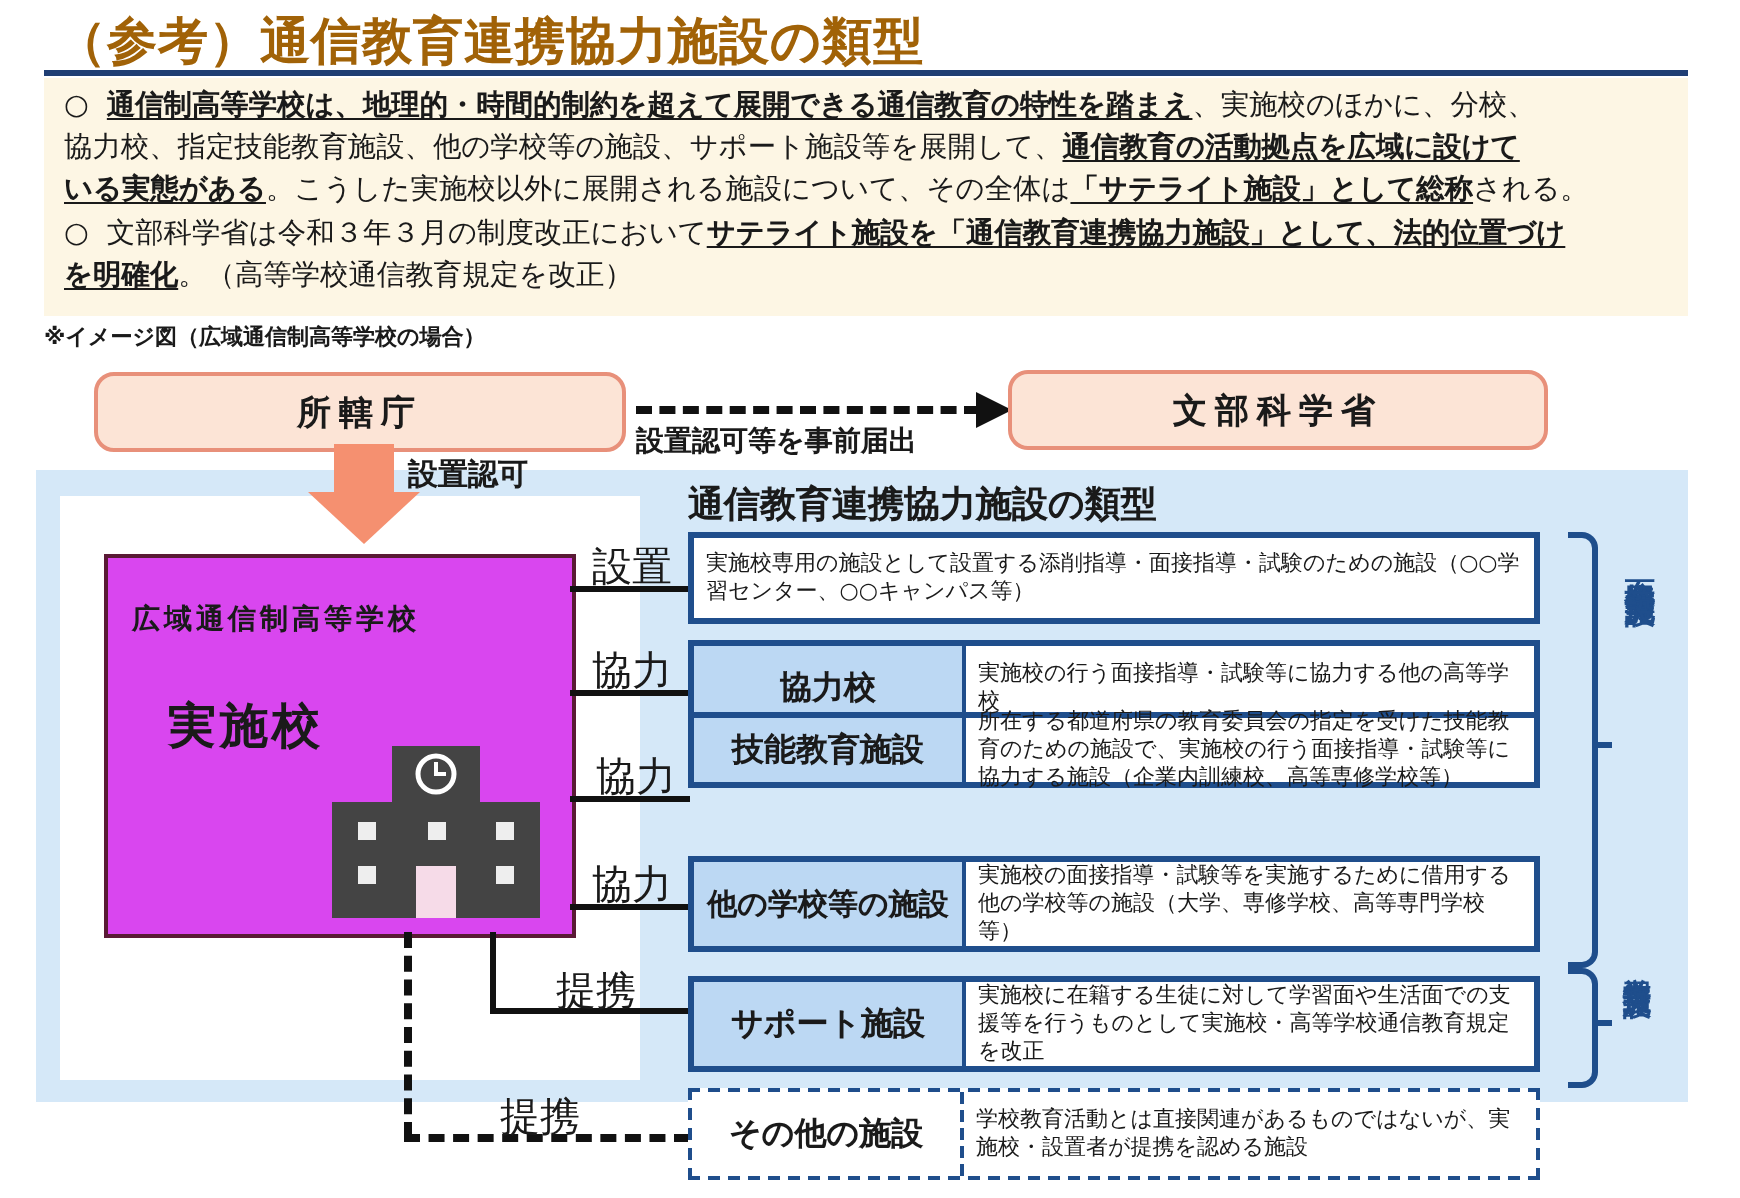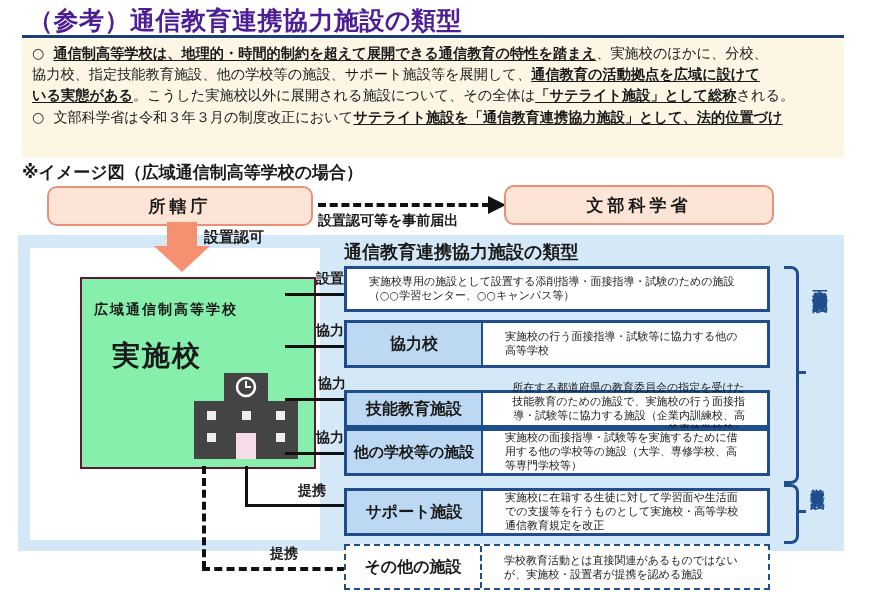--- a/index.html
+++ b/index.html
@@ -1,51 +1,51 @@
 <!DOCTYPE html>
 <html><head>
 <meta charset="utf-8">
 <style>
   html, body { margin:0; padding:0; background:#ffffff; }
   body { width:870px; height:599px; position:relative; overflow:hidden;
          font-family:"DejaVu Sans", "Liberation Sans", sans-serif; color:#1a1a1a; }
   .abs { position:absolute; }
-  .title { left:28px; top:4px; font-size:25px; font-weight:bold; color:#4c1d95; letter-spacing:0.5px; white-space:nowrap; }
+  .title { left:28px; top:4px; font-size:25px; font-weight:bold; color:#a16207; letter-spacing:0.5px; white-space:nowrap; }
   .title-rule { left:22px; top:35px; width:822px; height:3px; background:#1f3e73; }
   .note-box { left:22px; top:39px; width:822px; height:119px; background:#fdf6e4; }
   .note-line { position:absolute; left:10px; font-size:14.2px; line-height:20px; white-space:nowrap; }
   .note-line b { font-weight:bold; }
   .note-line u { text-decoration:underline; text-underline-offset:2px; }
-  .image-label { left:22px; top:161px; font-size:17px; font-weight:bold; white-space:nowrap; }
+  .image-label { left:22px; top:161px; font-size:11px; font-weight:bold; white-space:nowrap; }
 
   .orange-box { border:2px solid #e8907a; border-radius:10px; background:#fce4d6;
                 font-size:17px; font-weight:bold; letter-spacing:4px; display:flex; align-items:center; justify-content:center; }
   .dash-arrow { left:318px; top:203px; width:172px; height:0; border-top:4px dashed #111; }
   .arrow-head { left:488px; top:196px; width:0; height:0; border-top:9px solid transparent; border-bottom:9px solid transparent; border-left:18px solid #111; }
   .small-bold { font-size:14px; font-weight:bold; white-space:nowrap; }
 
   .blue-panel { left:18px; top:235px; width:826px; height:316px; background:#d5e8f8; }
   .white-panel { left:30px; top:248px; width:290px; height:292px; background:#ffffff; }
   .orange-arrow-shaft { left:167px; top:222px; width:30px; height:26px; background:#f59070; }
   .orange-arrow-head { left:154px; top:246px; width:0; height:0; border-left:28px solid transparent; border-right:28px solid transparent; border-top:26px solid #f59070; }
-  .pink-box { left:52px; top:277px; width:232px; height:188px; background:#86efac; border:2px solid #5a1a35;margin-left:28px; }
+  .pink-box { left:52px; top:277px; width:232px; height:188px; background:#d946ef; border:2px solid #5a1a35; }
   .section-title { left:344px; top:240px; font-size:18px; font-weight:bold; white-space:nowrap; color:#1a1a1a; }
 
   .row { position:absolute; left:344px; width:426px; display:flex; border:3px solid #1f4e8c; background:#ffffff; box-sizing:border-box; }
   .row.dashed { border:2px dashed #1f4e8c; }
   .row .name { width:134px; background:#bcd8f3; display:flex; align-items:center; justify-content:center;
                font-weight:bold; font-size:16px; border-right:2px solid #1f4e8c; white-space:nowrap; flex-shrink:0; }
   .row.dashed .name { background:#ffffff; border-right:2px dashed #1f4e8c; }
-  .row .desc { flex:1; font-size:11px; line-height:14px; padding:3px 22px; display:flex; align-items:center; }
+  .row .desc { flex:1; font-size:11px; line-height:14px; padding:3px 6px; display:flex; align-items:center; }
 
   .hline { position:absolute; height:3px; background:#111; }
   .vline { position:absolute; width:3px; background:#111; }
   .dvline { position:absolute; width:0; border-left:4px dashed #111; }
   .dhline { position:absolute; height:0; border-top:4px dashed #111; }
-  .conn-label { position:absolute; font-size:14px; font-weight:bold; white-space:nowrap;margin-left:20px; }
+  .conn-label { position:absolute; font-size:20px; font-weight:normal; white-space:nowrap; }
 
   .bracket { position:absolute; border:3px solid #1f4e8c; border-left:none; border-radius:0 8px 8px 0; }
   .bracket-tick { position:absolute; height:3px; width:10px; background:#1f4e8c; }
   .vert-text { position:absolute; writing-mode:vertical-rl; font-size:15px; font-weight:bold; color:#1f4e8c; line-height:15px; letter-spacing:1px; }
 </style>
 </head>
 <body>
 
 <div class="abs title">（参考）通信教育連携協力施設の類型</div>
 <div class="abs title-rule"></div>
@@ -56,20 +56,23 @@
   </div>
   <div class="note-line" style="top:25px;">
     <span>協力校、指定技能教育施設、他の学校等の施設、サポート施設等を展開して、</span><b><u>通信教育の活動拠点を広域に設けて</u></b>
   </div>
   <div class="note-line" style="top:46px;">
     <b><u>いる実態がある</u></b><span>。こうした実施校以外に展開される施設について、その全体は</span><b><u>「サテライト施設」として総称</u></b><span>される。</span>
   </div>
   <div class="note-line" style="top:68px;">
     <span>○</span>&nbsp;&nbsp;<span>文部科学省は令和３年３月の制度改正において</span><b><u>サテライト施設を「通信教育連携協力施設」として、法的位置づけ</u></b>
   </div>
+  <div class="note-line" style="top:89px;">
+    <b><u>を明確化</u></b><span>。（高等学校通信教育規定を改正）</span>
+  </div>
 </div>
 
 <div class="abs image-label">※イメージ図（広域通信制高等学校の場合）</div>
 
 <div class="abs orange-box" style="left:47px; top:186px; width:262px; height:36px;text-align:right;">
   <span>所轄庁</span>
 </div>
 <div class="abs dash-arrow"></div>
 <div class="abs arrow-head"></div>
 <div class="abs small-bold" style="left:318px; top:212px;">設置認可等を事前届出</div>
@@ -79,21 +82,21 @@
 
 <div class="abs blue-panel"></div>
 <div class="abs white-panel"></div>
 
 <div class="abs orange-arrow-shaft"></div>
 <div class="abs orange-arrow-head"></div>
 <div class="abs small-bold" style="left:204px; top:228px; font-size:15px;">設置認可</div>
 
 <div class="abs pink-box">
   <div style="position:absolute; left:12px; top:22px; font-size:14px; font-weight:bold; letter-spacing:2px; white-space:nowrap;">広域通信制高等学校</div>
-  <div style="position:absolute; left:30px; top:58px; font-size:28px; font-weight:bold; letter-spacing:2px; white-space:nowrap;font-family:Liberation Mono, monospace;">実施校</div>
+  <div style="position:absolute; left:30px; top:68px; font-size:24px; font-weight:bold; letter-spacing:2px; white-space:nowrap;font-family:Liberation Mono, monospace;">実施校</div>
   <svg style="position:absolute; left:112px; top:94px;" width="104" height="86" viewBox="0 0 104 86">
     <rect x="30" y="0" width="44" height="28" fill="#444"></rect>
     <rect x="0" y="28" width="104" height="58" fill="#444"></rect>
     <circle cx="52" cy="14" r="9" fill="none" stroke="#fff" stroke-width="2.5"></circle>
     <path d="M52 8 L52 14 L57 14" stroke="#fff" stroke-width="2" fill="none"></path>
     <rect x="13" y="38" width="9" height="9" fill="#eee"></rect>
     <rect x="48" y="38" width="9" height="9" fill="#eee"></rect>
     <rect x="82" y="38" width="9" height="9" fill="#eee"></rect>
     <rect x="13" y="60" width="9" height="9" fill="#eee"></rect>
     <rect x="82" y="60" width="9" height="9" fill="#eee"></rect>
@@ -123,21 +126,21 @@
 <div class="dhline" style="left:202px; top:567px; width:143px;"></div>
 <div class="conn-label" style="left:250px; top:545px;">提携</div>
 
 <div class="row" style="top:266px; height:46px;">
   <div class="desc">実施校専用の施設として設置する添削指導・面接指導・試験のための施設（○○学習センター、○○キャンパス等）</div>
 </div>
 <div class="row" style="top:320px; height:48px;">
   <div class="name">協力校</div>
   <div class="desc">実施校の行う面接指導・試験等に協力する他の高等学校</div>
 </div>
-<div class="row" style="top:390px; height:38px;text-align:right;">
+<div class="row" style="top:356px; height:38px;">
   <div class="name">技能教育施設</div>
   <div class="desc">所在する都道府県の教育委員会の指定を受けた技能教育のための施設で、実施校の行う面接指導・試験等に協力する施設（企業内訓練校、高等専修学校等）</div>
 </div>
 <div class="row" style="top:428px; height:48px;">
   <div class="name" style="font-size:15px;">他の学校等の施設</div>
   <div class="desc">実施校の面接指導・試験等を実施するために借用する他の学校等の施設（大学、専修学校、高等専門学校等）</div>
 </div>
 <div class="row" style="top:488px; height:48px;">
   <div class="name">サポート施設</div>
   <div class="desc">実施校に在籍する生徒に対して学習面や生活面での支援等を行うものとして実施校・高等学校通信教育規定を改正</div>

